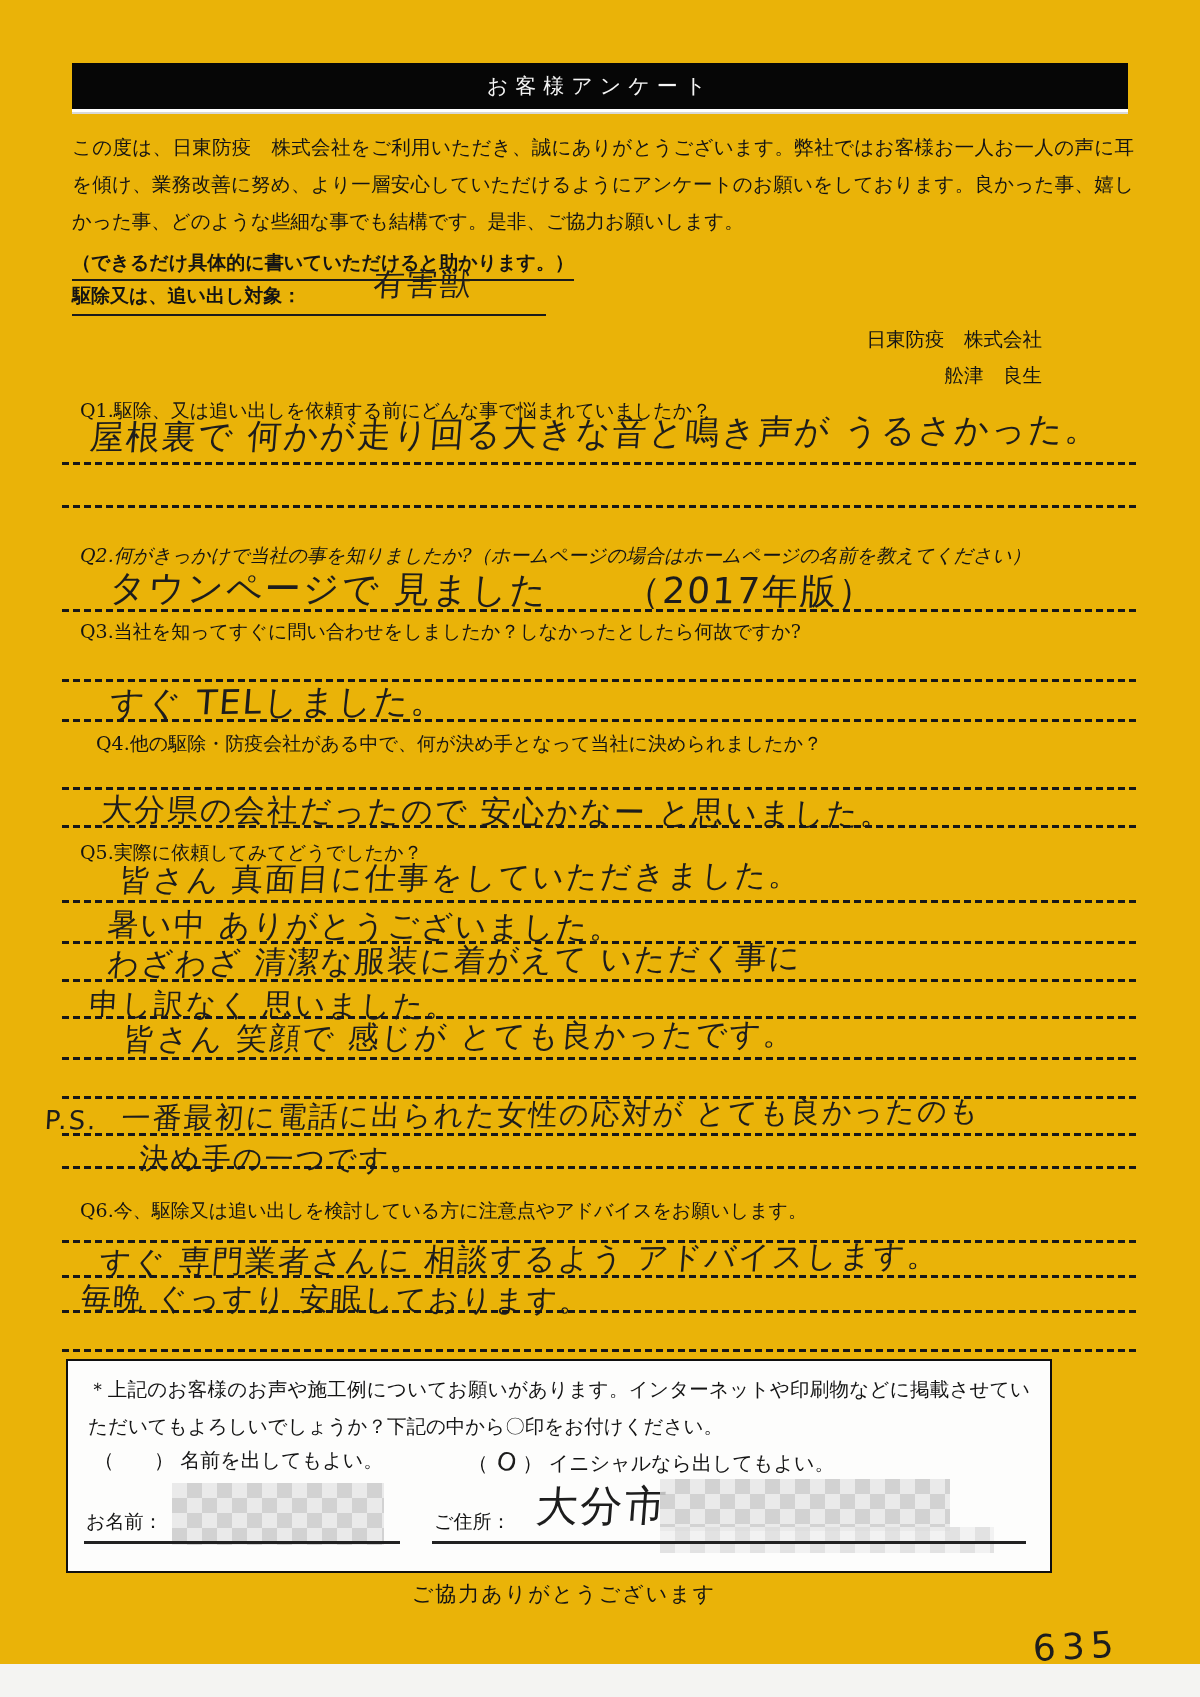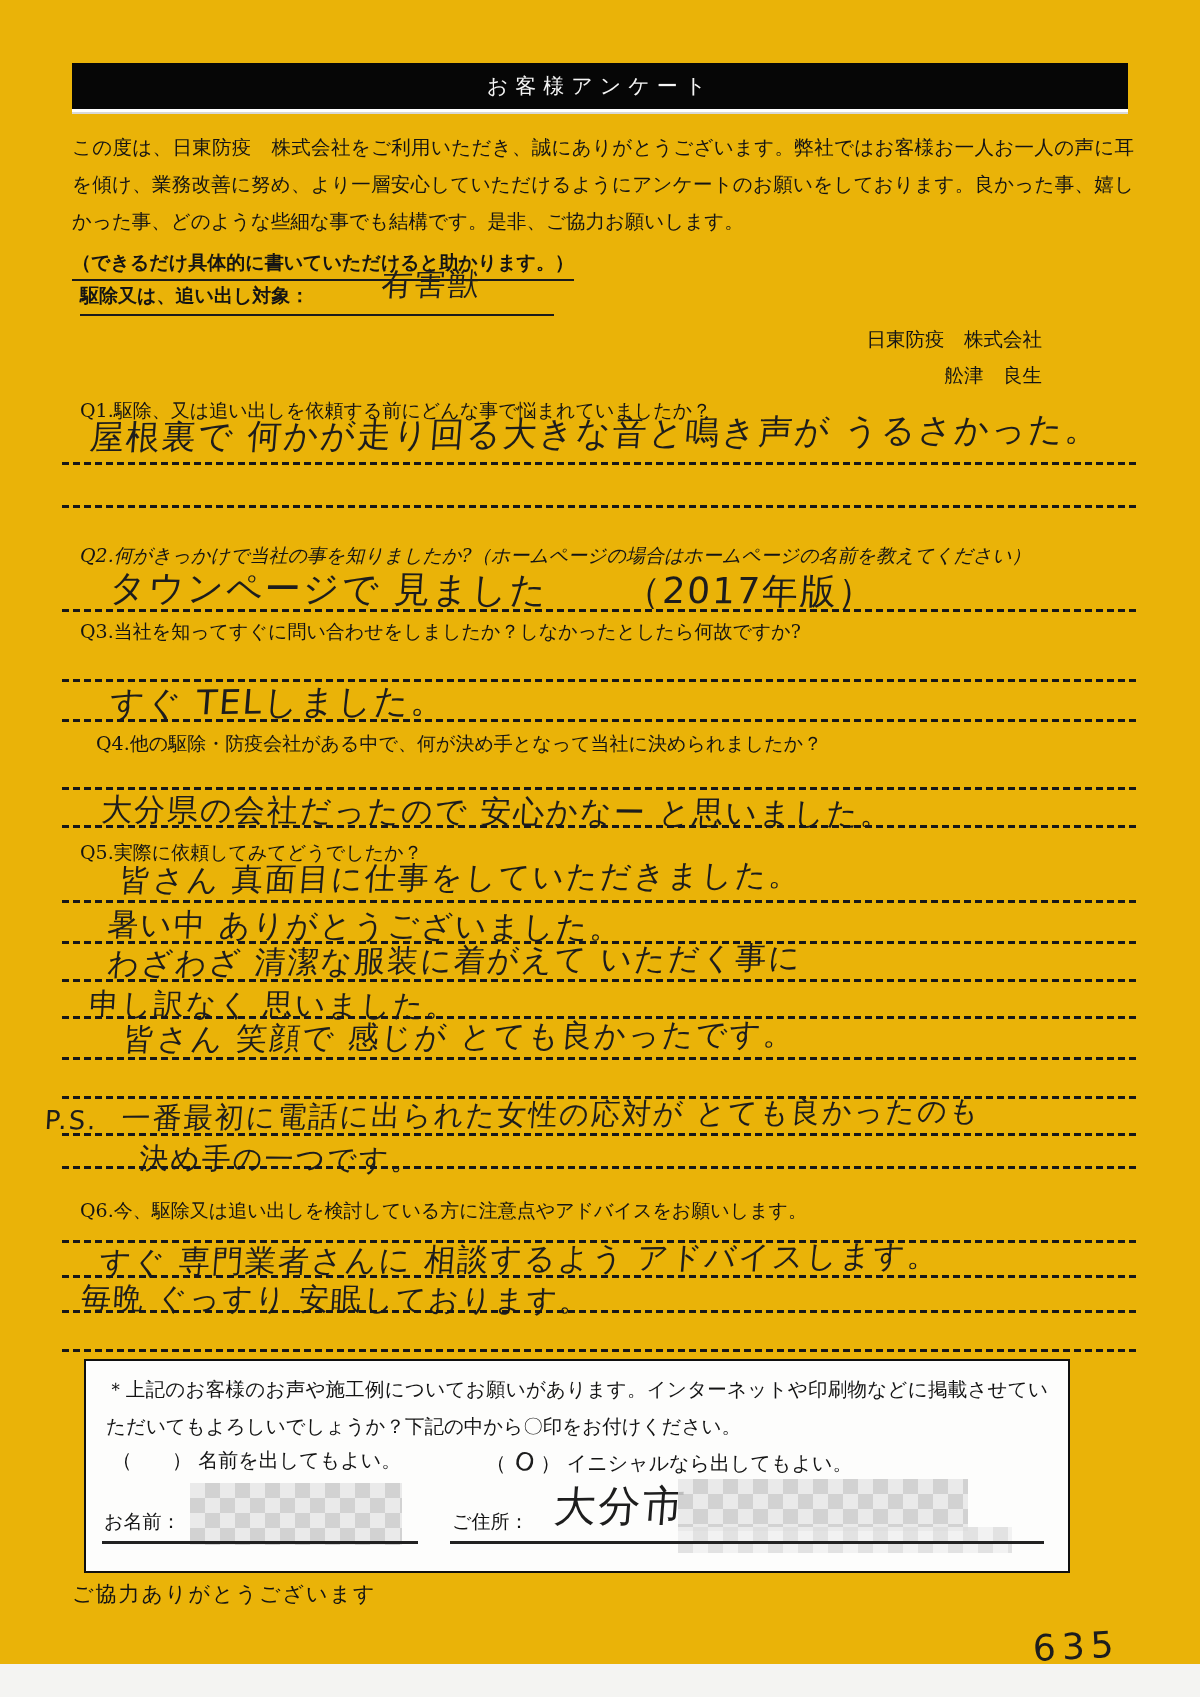--- a/index.html
+++ b/index.html
@@ -25,41 +25,41 @@
   }
   .intro{
     left:72px;top:129px;width:1062px;
     font-size:19.5px;line-height:37px;text-align:justify;
   }
   .note{
     left:72px;top:250px;font-size:19px;
     border-bottom:2.5px solid #1b1b1b;padding-bottom:3px;
   }
   .target-row{
-    left:80px;top:278px;width:474px;height:36px;
+    left:72px;top:278px;width:474px;height:36px;
     border-bottom:2.5px solid #1b1b1b;
     text-decoration:underline;
   }
   .target-row .lbl{font-size:19px;position:absolute;left:0;bottom:5px;}
   .company-block{right:158px;top:322px;text-align:right;font-size:19.5px;line-height:36px;}
   .question{font-size:19px;white-space:nowrap;}
   .dashed{
     left:62px;width:1078px;height:3px;
     background-image:repeating-linear-gradient(90deg,#181818 0,#181818 7px,transparent 7px,transparent 11px);
   }
   .hw{
     font-family:"DejaVu Sans","Liberation Sans",sans-serif;
     color:#1d1d1d;white-space:nowrap;
     letter-spacing:2px;
     transform:skewX(-5deg) rotate(-0.5deg);
     transform-origin:left bottom;
   }
   .hw.tilt2{transform:skewX(-3deg) rotate(0.3deg);}
   .consent-box{
-    left:84px;top:1359px;width:982px;height:210px;
+    left:66px;top:1359px;width:982px;height:210px;
     border:2.5px solid #101010;background:#fdfdfc;
   }
   .consent-text{
     position:absolute;left:20px;top:10px;width:942px;
     font-size:19.5px;line-height:37px;text-align:justify;
   }
   .options-row{position:absolute;left:26px;top:86px;font-size:20px;white-space:nowrap;}
   .opt2{position:absolute;left:374px;top:0;}
   .mark-o{display:inline-block;font-size:25px;transform:rotate(12deg);position:relative;top:-2px;}
   .field-label{position:absolute;font-size:19px;font-family:Liberation Mono, monospace;}
@@ -70,21 +70,21 @@
       linear-gradient(45deg,#c8c8c8 25%,transparent 25%,transparent 75%,#c8c8c8 75%),
       linear-gradient(45deg,#c8c8c8 25%,#e6e6e6 25%,#e6e6e6 75%,#c8c8c8 75%);
     background-size:30px 30px;background-position:0 0,15px 15px;
     opacity:.8;
   }
   .mosaic.light{
     background-image:
       linear-gradient(45deg,#dcdcdc 25%,transparent 25%,transparent 75%,#dcdcdc 75%),
       linear-gradient(45deg,#dcdcdc 25%,#f0f0f0 25%,#f0f0f0 75%,#dcdcdc 75%);
   }
-  .thanks{left:72px;top:1580px;width:984px;text-align:left;font-size:21px;letter-spacing:2px;}
+  .thanks{left:72px;top:1580px;width:984px;text-align:center;font-size:21px;letter-spacing:2px;}
   .page-num{left:1034px;top:1628px;font-size:36px;letter-spacing:6px;transform:rotate(-3deg);}
 </style>
 </head>
 <body>
 
 <div id="sheet">
 
   <div class="abs title-bar print">
     <span>お客様アンケート</span>
   </div>

